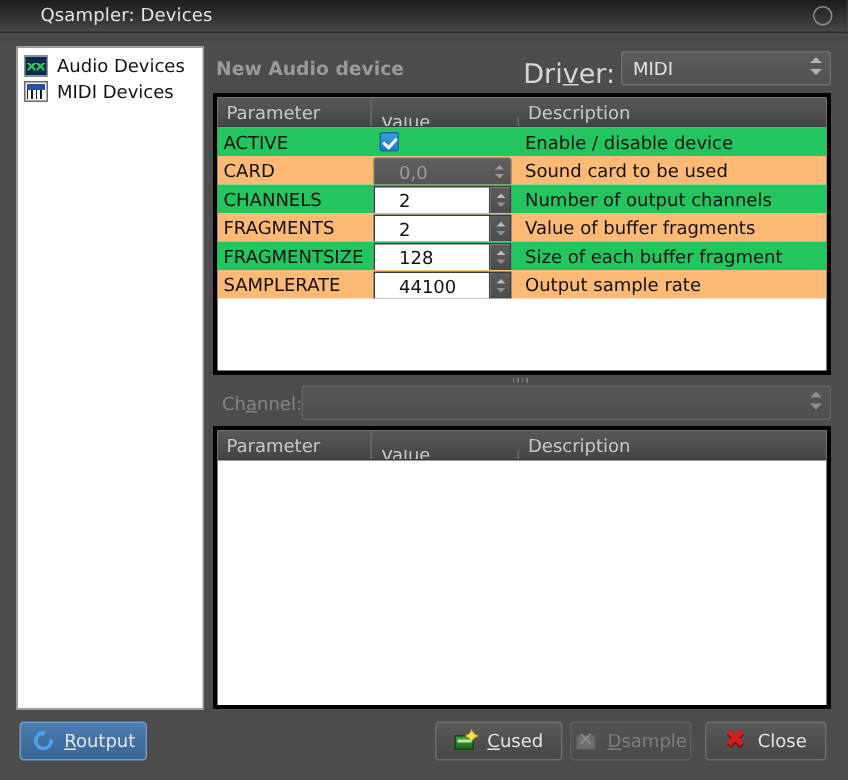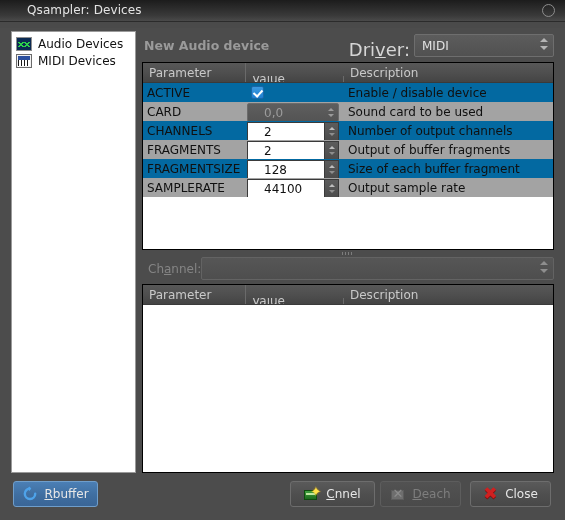--- a/index.html
+++ b/index.html
@@ -190,21 +190,21 @@
     right: 0;
     top: 3px;
     width: 140px;
     height: 23px;
   }
 
   
   .tablebox {
     position: absolute;
     background: #ffffff;
-    border: 1px solid #000000;
+    border: 3px solid #000000;
     box-sizing: border-box;
     overflow: hidden;
   }
   #table-top { left: 0; top: 31px; width: 412px; height: 188px; }
   #table-bottom { left: 0; top: 253px; width: 412px; height: 189px; }
 
   .thead {
     display: flex;
     height: 19px;
     background: linear-gradient(to bottom, #585858 0%, #4e4e4e 55%, #444444 100%);
@@ -227,22 +227,22 @@
   .th.c3 { flex: 1; border-right: none; }
 
   .trow {
     display: flex;
     height: 19px;
     align-items: center;
     font-size: 12px;
     color: #101010;
     box-sizing: border-box;
   }
-  .trow.alt { background: #a3a3a3; }
-  .trow.plain { background: #0369a1; }
+  .trow.alt { background: #fdba74; }
+  .trow.plain { background: #22c55e; }
   .td {
     box-sizing: border-box;
     padding-left: 4px;
     height: 19px;
     display: flex;
     align-items: center;
     overflow: hidden;
     white-space: nowrap;
   }
   .td.c1 { width: 103px; }
@@ -532,21 +532,21 @@
         <div class="td c1">FRAGMENTS</div>
         <div class="td c2">
           <span class="spin">
             <span class="sval">2</span>
             <span class="sbtns">
                 <i class="up"></i>
                 <i class="down"></i>
               </span>
           </span>
         </div>
-        <div class="td c3">Output of buffer fragments</div>
+        <div class="td c3">Value of buffer fragments</div>
       </div>
 
       <div class="trow plain">
         <div class="td c1">FRAGMENTSIZE</div>
         <div class="td c2">
           <span class="spin">
             <span class="sval">128</span>
             <span class="sbtns">
                 <i class="up"></i>
                 <i class="down"></i>
@@ -592,37 +592,37 @@
 
   </div>
 
   <div class="btn focused" id="btn-refresh">
     <span class="bi bi-refresh">
       <svg width="16" height="16" viewBox="0 0 16 16">
         <path d="M8 2.6 A5.2 5.2 0 1 0 13.2 7.8" fill="none" stroke="#4ea3ea" stroke-width="2.4" stroke-linecap="round"></path>
         <path d="M8 0.6 L8 5.0 L4.4 2.8 Z" fill="#4ea3ea"></path>
       </svg>
     </span>
-    <span><span></span><u>R</u><span>buffer</span></span>
+    <span><span></span><u>R</u><span>output</span></span>
   </div>
 
   <div class="btn" id="btn-create">
     <span class="bi bi-create">
       <span class="card"></span>
         <span class="star">✦</span>
     </span>
-    <span><span></span><u>C</u><span>nnel</span></span>
+    <span><span></span><u>C</u><span>used</span></span>
   </div>
 
   <div class="btn disabled" id="btn-delete">
     <span class="bi bi-delete">
       <span class="card"></span>
         <span class="x">✕</span>
     </span>
-    <span><span></span><u>D</u><span>each</span></span>
+    <span><span></span><u>D</u><span>sample</span></span>
   </div>
 
   <div class="btn" id="btn-close">
     <span class="bi bi-close">
       <span class="x">✖</span>
     </span>
     <span><span></span><u></u><span>Close</span></span>
   </div>
 
 </div>

